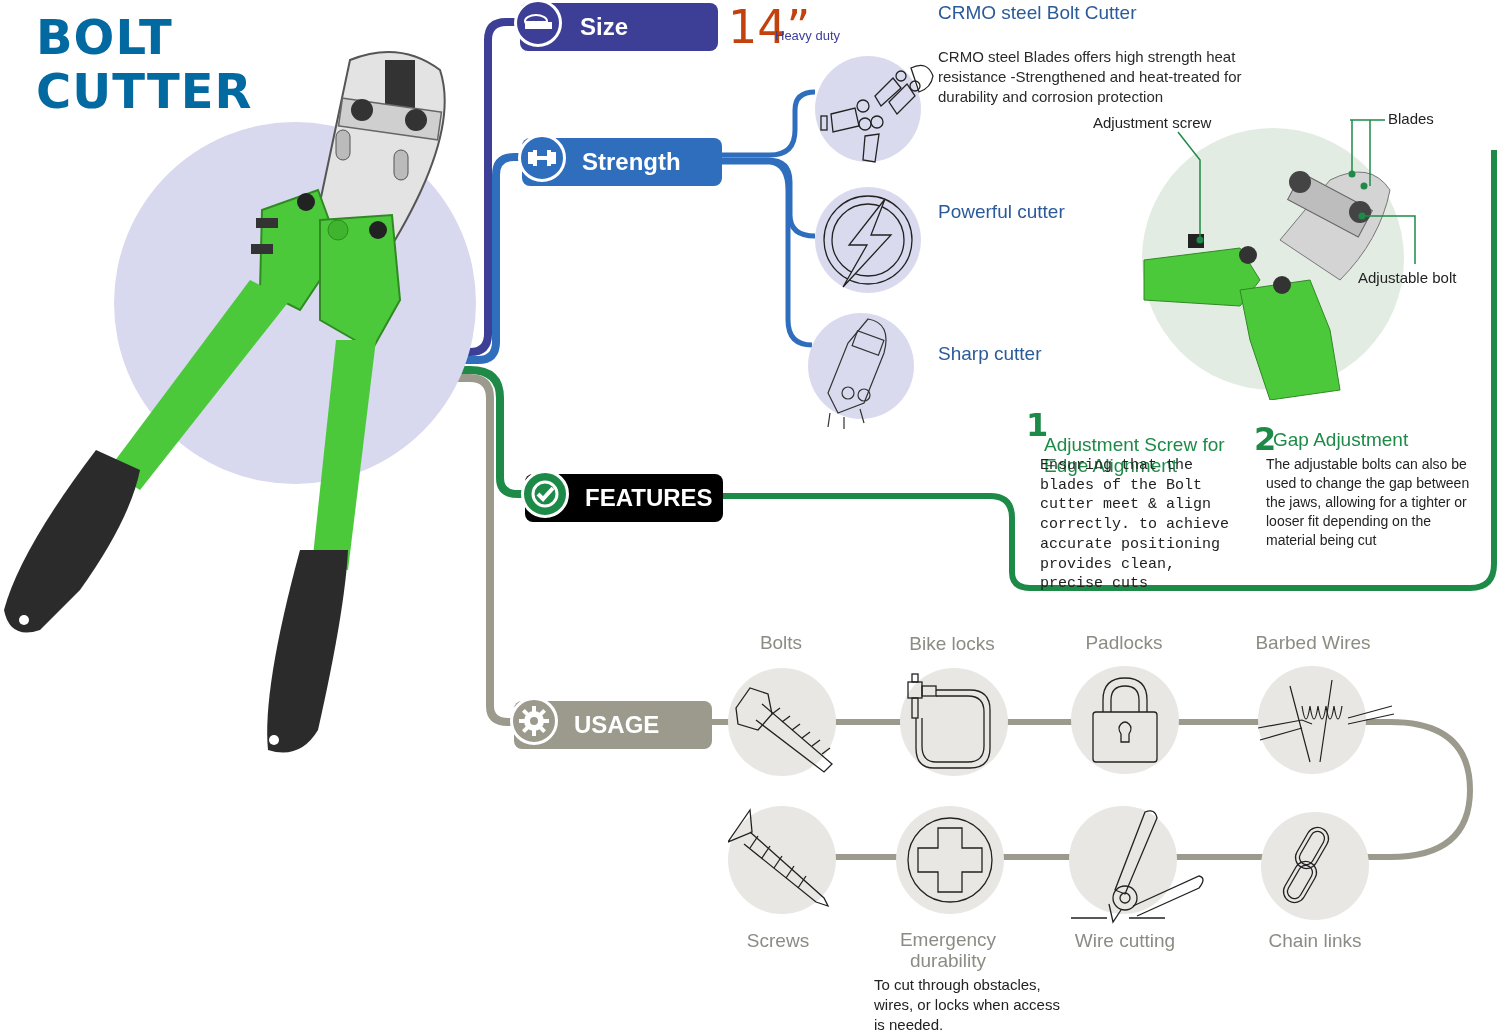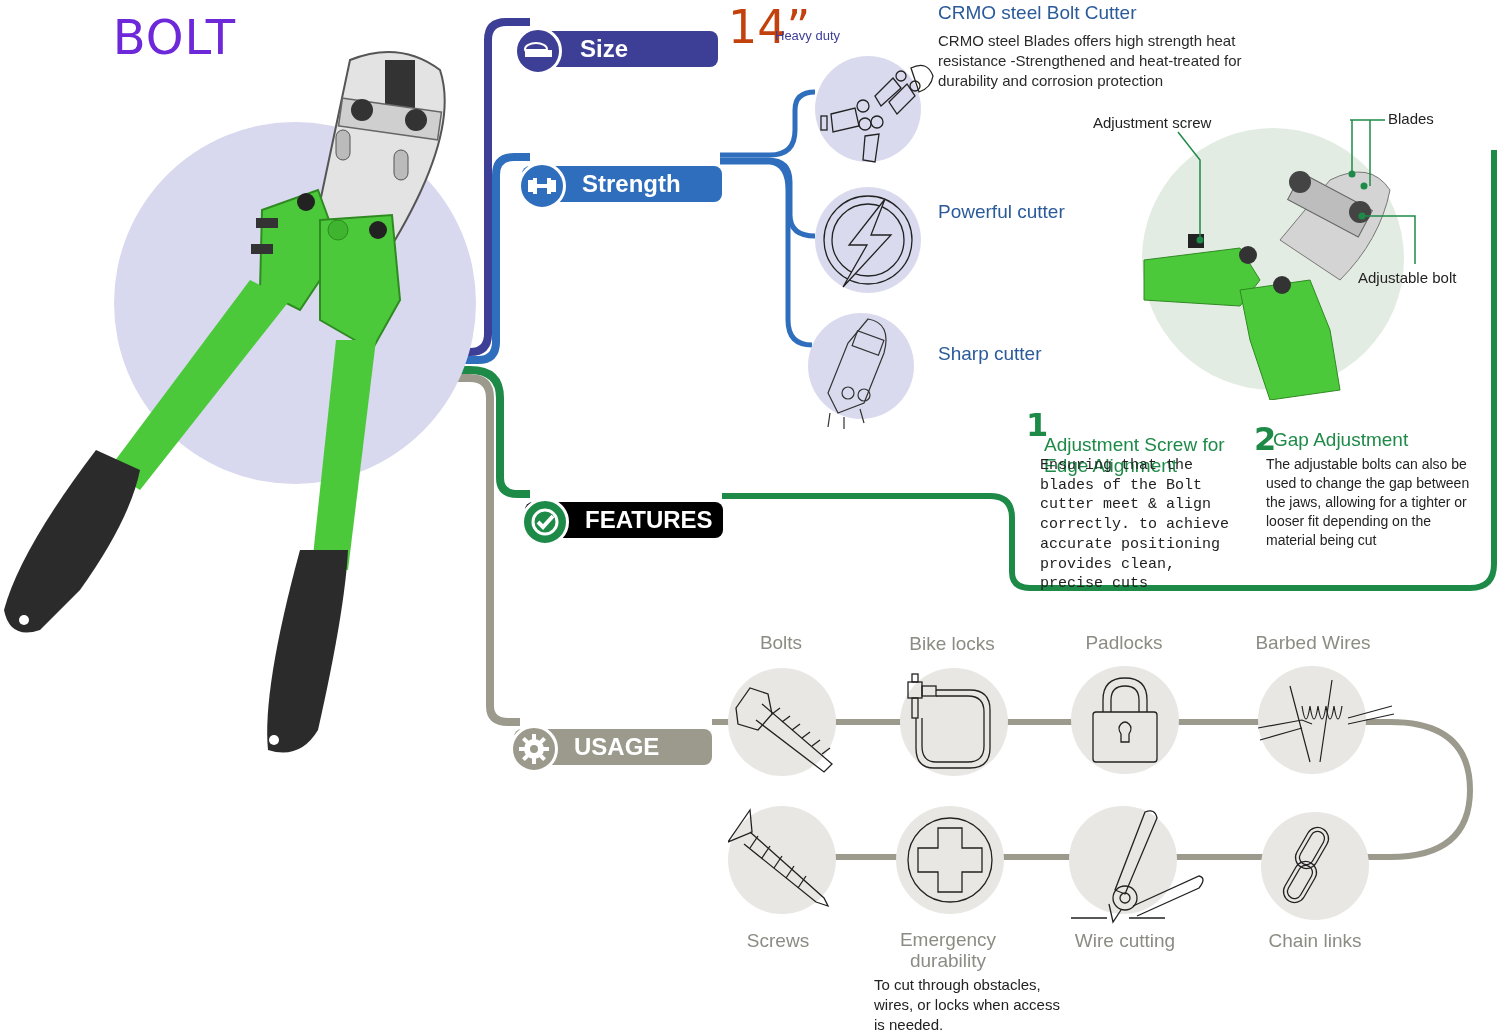--- a/index.html
+++ b/index.html
@@ -1,40 +1,40 @@
 <!DOCTYPE html>
 <html><head>
 <meta charset="utf-8">
 <style>
   * { box-sizing: border-box; margin: 0; padding: 0; }
   html, body { width: 1500px; height: 1031px; background: #ffffff; overflow: hidden; }
   body { position: relative; font-family: "Liberation Sans", "DejaVu Sans", sans-serif; color: #222; }
   .abs { position: absolute; }
 
-  #title { left: 36px; top: 10px; width: 200px; text-align: right; font-family: "DejaVu Sans", sans-serif; font-weight: normal; font-size: 48px; line-height: 54px; color: #6d28d9; letter-spacing: 1px; }
+  #title { left: 36px; top: 10px; width: 200px; text-align: left; font-family: "DejaVu Sans", sans-serif; font-weight: bold; font-size: 48px; line-height: 54px; color: #0369a1; letter-spacing: 1px; }
 
   #lines { left: 0; top: 0; width: 1500px; height: 1031px; }
 
-  .pill { height: 36px; border-radius: 8px; display: flex; align-items: center; padding-left: 60px; color: #fff; font-size: 24px; font-weight: bold; margin-top: 28px; }
+  .pill { height: 48px; border-radius: 8px; display: flex; align-items: center; padding-left: 60px; color: #fff; font-size: 24px; font-weight: bold; }
   .pill-icon { position: absolute; width: 48px; height: 48px; border-radius: 50%; border: 3px solid #fff; display: flex; align-items: center; justify-content: center; }
 
   #size-pill { left: 520px; top: 3px; width: 198px; background: #3d3e96; }
   #size-pill .pill-icon { left: -6px; top: -4px; background: #3d3e96; }
   #strength-pill { left: 522px; top: 138px; width: 200px; background: #2f6ebd; }
   #strength-pill .pill-icon { left: -4px; top: -4px; background: #2f6ebd; }
   #features-pill { left: 525px; top: 474px; width: 198px; background: #000000; }
   #features-pill .pill-icon { left: -4px; top: -4px; background: #1e8a48; }
   #usage-pill { left: 514px; top: 701px; width: 198px; background: #9b9a8c; }
   #usage-pill .pill-icon { left: -4px; top: -4px; background: #9b9a8c; }
 
   #size-value { left: 728px; top: 0px; font-size: 46px; color: #c2410c; font-family: "DejaVu Sans", sans-serif; }
   #size-note { left: 775px; top: 28px; font-size: 13px; color: #3d3e96; }
 
   .blue-head { color: #2b5a9a; font-size: 19px; }
-  .body-txt { color: #2a2a2a; font-size: 15px; line-height: 20px; }
+  .body-txt { color: #2a2a2a; font-size: 15px; line-height: 20px; margin-top: 16px; }
 
   #crmo-title { left: 938px; top: 2px; }
   #crmo-desc { left: 938px; top: 31px; width: 330px; }
   #powerful { left: 938px; top: 201px; }
   #sharp { left: 938px; top: 343px; }
 
   .icon-circle { border-radius: 50%; background: #d9daee; }
   #ic-crmo { left: 815px; top: 56px; width: 106px; height: 106px; }
   #ic-power { left: 815px; top: 187px; width: 106px; height: 106px; }
   #ic-sharp { left: 808px; top: 313px; width: 106px; height: 106px; }
@@ -78,20 +78,21 @@
   <path d="M722 496 H990 Q1012 496 1012 518 V572 Q1012 588 1030 588 H1470 Q1494 588 1494 564 V150" fill="none" stroke="#1e8a48" stroke-width="6"></path>
 
   <path d="M370 378 H470 Q490 378 490 398 V706 Q490 722 508 722 H520" fill="none" stroke="#9b9a8c" stroke-width="8"></path>
   <path d="M712 722 H1390 Q1470 722 1470 790 Q1470 857 1390 857 H800" fill="none" stroke="#9b9a8c" stroke-width="6"></path>
 </svg>
 
 <div id="bigcircle" class="abs"></div>
 
 <div id="title" class="abs">
   <div>BOLT</div>
+  <div>CUTTER</div>
 </div>
 
 <svg class="abs" style="left:0;top:50px;width:460px;height:710px" viewBox="0 0 460 710">
 
   <path d="M312 190 L350 10 Q400 -10 440 20 Q460 80 395 190 Z" fill="#e3e3e3" stroke="#555" stroke-width="2"></path>
   <rect x="385" y="10" width="30" height="50" fill="#333"></rect>
   <rect x="340" y="55" width="100" height="28" fill="#cfcfcf" stroke="#666" stroke-width="1.5" transform="rotate(8 390 69)"></rect>
   <circle cx="362" cy="60" r="11" fill="#333"></circle>
     <circle cx="416" cy="70" r="11" fill="#333"></circle>
   <rect x="336" y="80" width="14" height="30" rx="7" fill="#bbb" stroke="#555"></rect>

